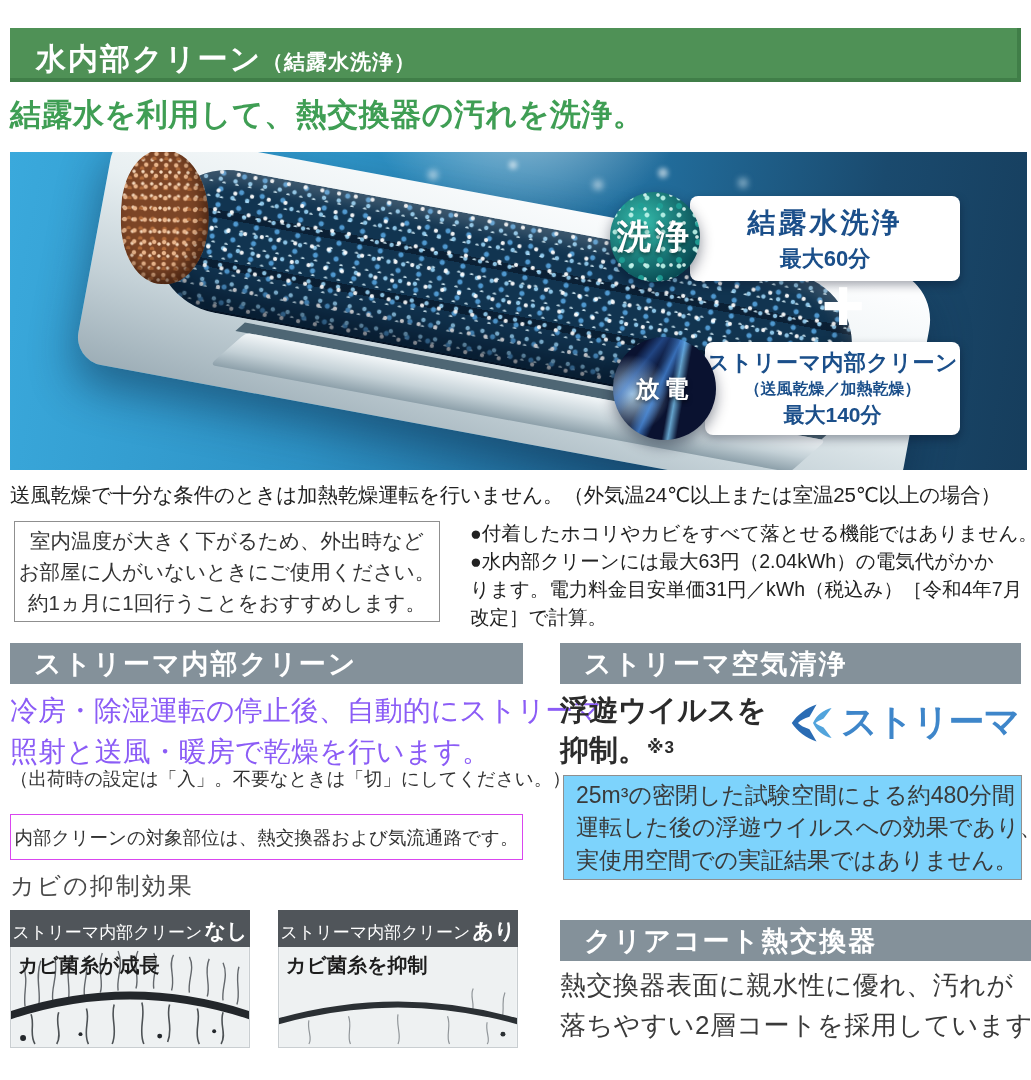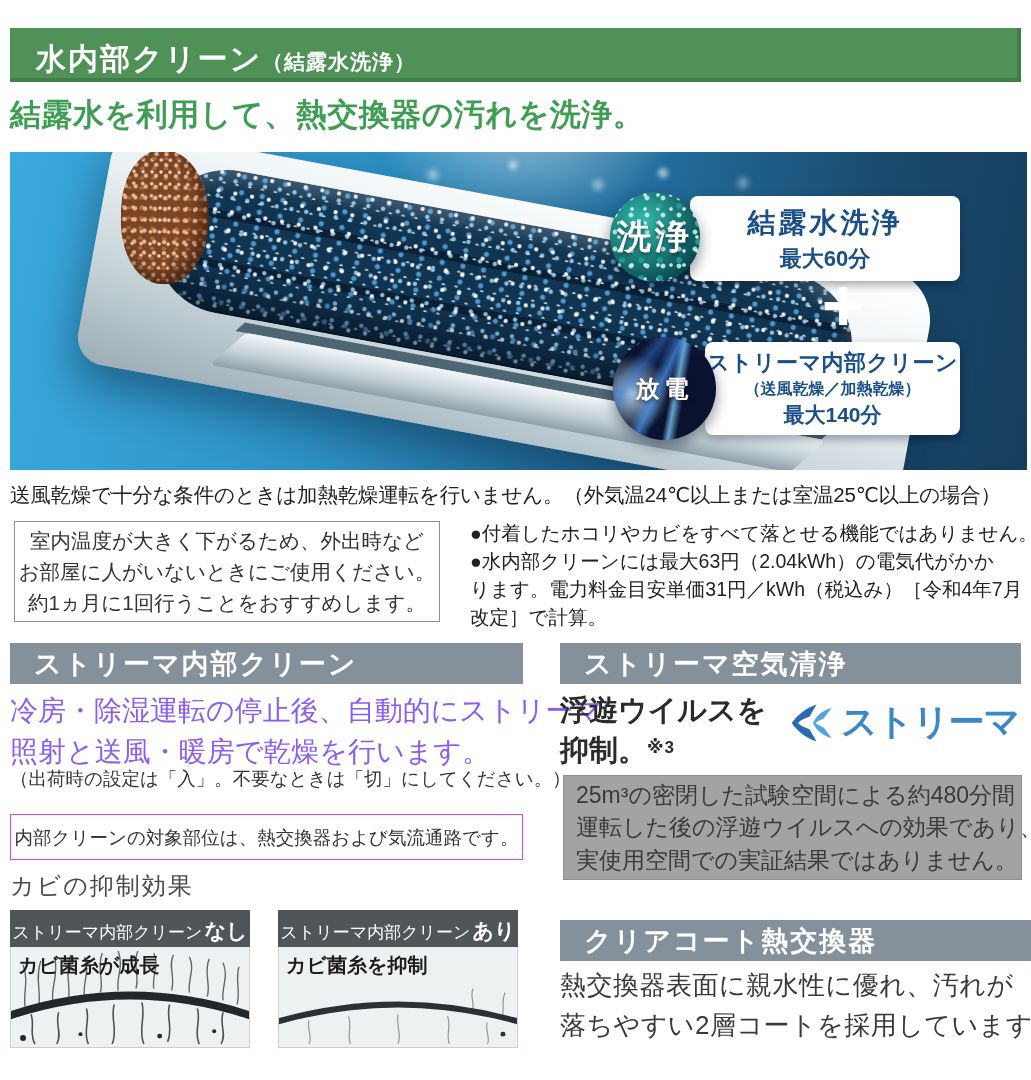--- a/index.html
+++ b/index.html
@@ -170,21 +170,21 @@
   .logo { left:790px; top:698px; width:232px; }
   .logo-row1 { display:flex; align-items:center; gap:5px; }
   .logo-word { font-size:36px; font-weight:bold; color:#3e86ca; letter-spacing:-1px; white-space:nowrap; }
   .logo-row2 { display:flex; align-items:center; gap:7px; border-bottom:2px solid #2a72bc; padding:5px 0 4px 2px; width:228px; }
   .dst {
     width:62px; height:17px; background:linear-gradient(180deg,#63b2e4,#1c5ea8); border-radius:2px;
     color:#fff; font-size:12px; font-weight:bold; font-style:italic; text-align:center; line-height:17px; letter-spacing:1px;
   }
   .tagline { font-size:8px; color:#2a72bc; letter-spacing:.4px; white-space:nowrap; }
   .test-box {
-    left:563px; top:775px; width:459px; height:105px; border:1px solid #8f8f8f; background:#a3a3a3;
+    left:563px; top:775px; width:459px; height:105px; border:1px solid #8f8f8f; background:#7dd3fc;
     display:flex; flex-direction:column; justify-content:center; padding-left:12px;
     font-size:23px; color:#3a3a3a; line-height:1.4;
   }
   .test-box div { white-space:nowrap; }
   .coat-body { left:560px; top:966px; width:470px; font-size:26px; color:#3a3a3a; line-height:1.52; letter-spacing:.5px; }
   .coat-body div { white-space:nowrap; }
 </style>
 </head>
 <body>
 

